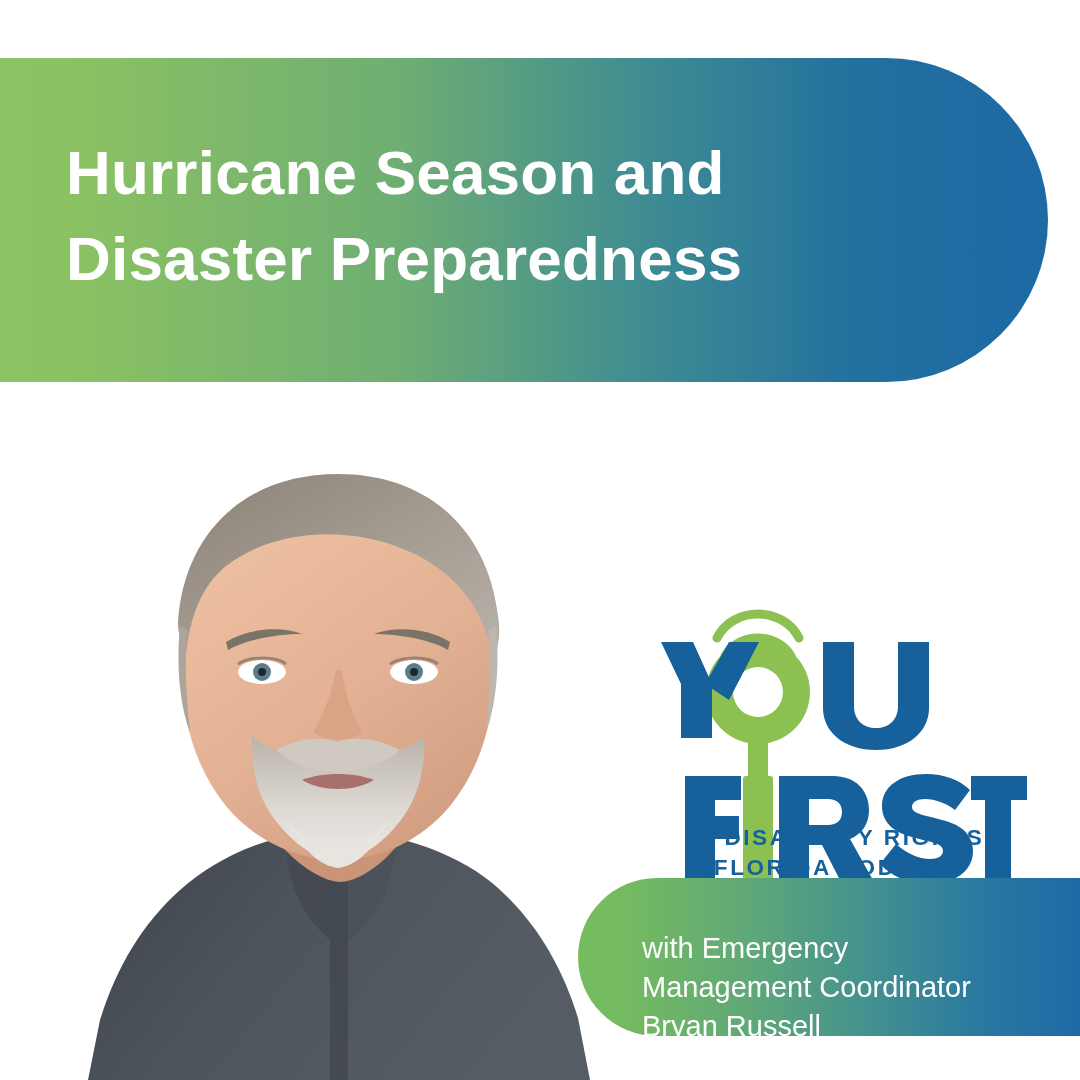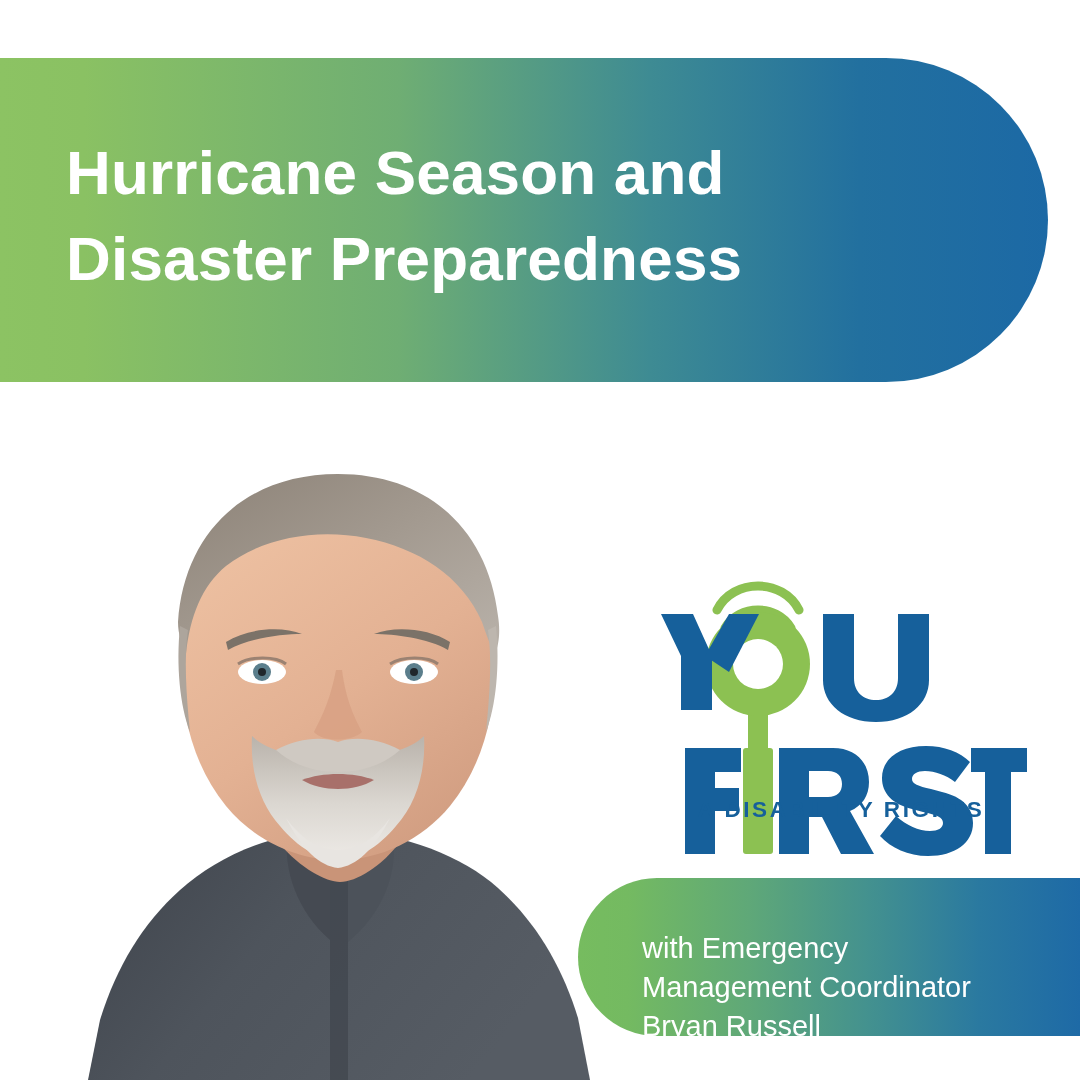--- a/index.html
+++ b/index.html
@@ -48,21 +48,21 @@
     width: 620px;
     height: 660px;
     overflow: hidden;
   }
   .photo-svg { display: block; width: 620px; height: 660px; }
 
   
   .logo {
     position: absolute;
     left: 655px;
-    top: 552px;
+    top: 580px;
     width: 372px;
     height: 310px;
   }
   .logo-svg { display: block; width: 372px; height: 310px; }
 
   
   .caption-box {
     position: absolute;
     left: 578px;
     top: 878px;
@@ -244,20 +244,21 @@
                C 253 304 236 296 225 284 Z" fill="#16609B"></path>
 
       <path d="M316 196 L 372 196 L 372 220 L 356 220 L 356 302 L 330 302 L 330 220 L 316 220 Z" fill="#16609B"></path>
 
       <text x="186" y="329" text-anchor="middle" font-family="Liberation Sans, sans-serif" font-size="0" fill="#16609B"></text>
     </svg>
     <div style="position:absolute;left:0;top:243px;width:372px;text-align:center;
                 color:#16609B;font-weight:bold;font-size:22.5px;line-height:30px;
                 letter-spacing:2.6px;font-family:'Liberation Sans',sans-serif;">
       <div>A DISABILITY RIGHTS</div>
+      <div>FLORIDA PODCAST</div>
     </div>
   </div>
 
   <div class="caption-box"></div>
   <div class="caption-text">with Emergency
 Management Coordinator
 Bryan Russell</div>
 
 </div>
 

